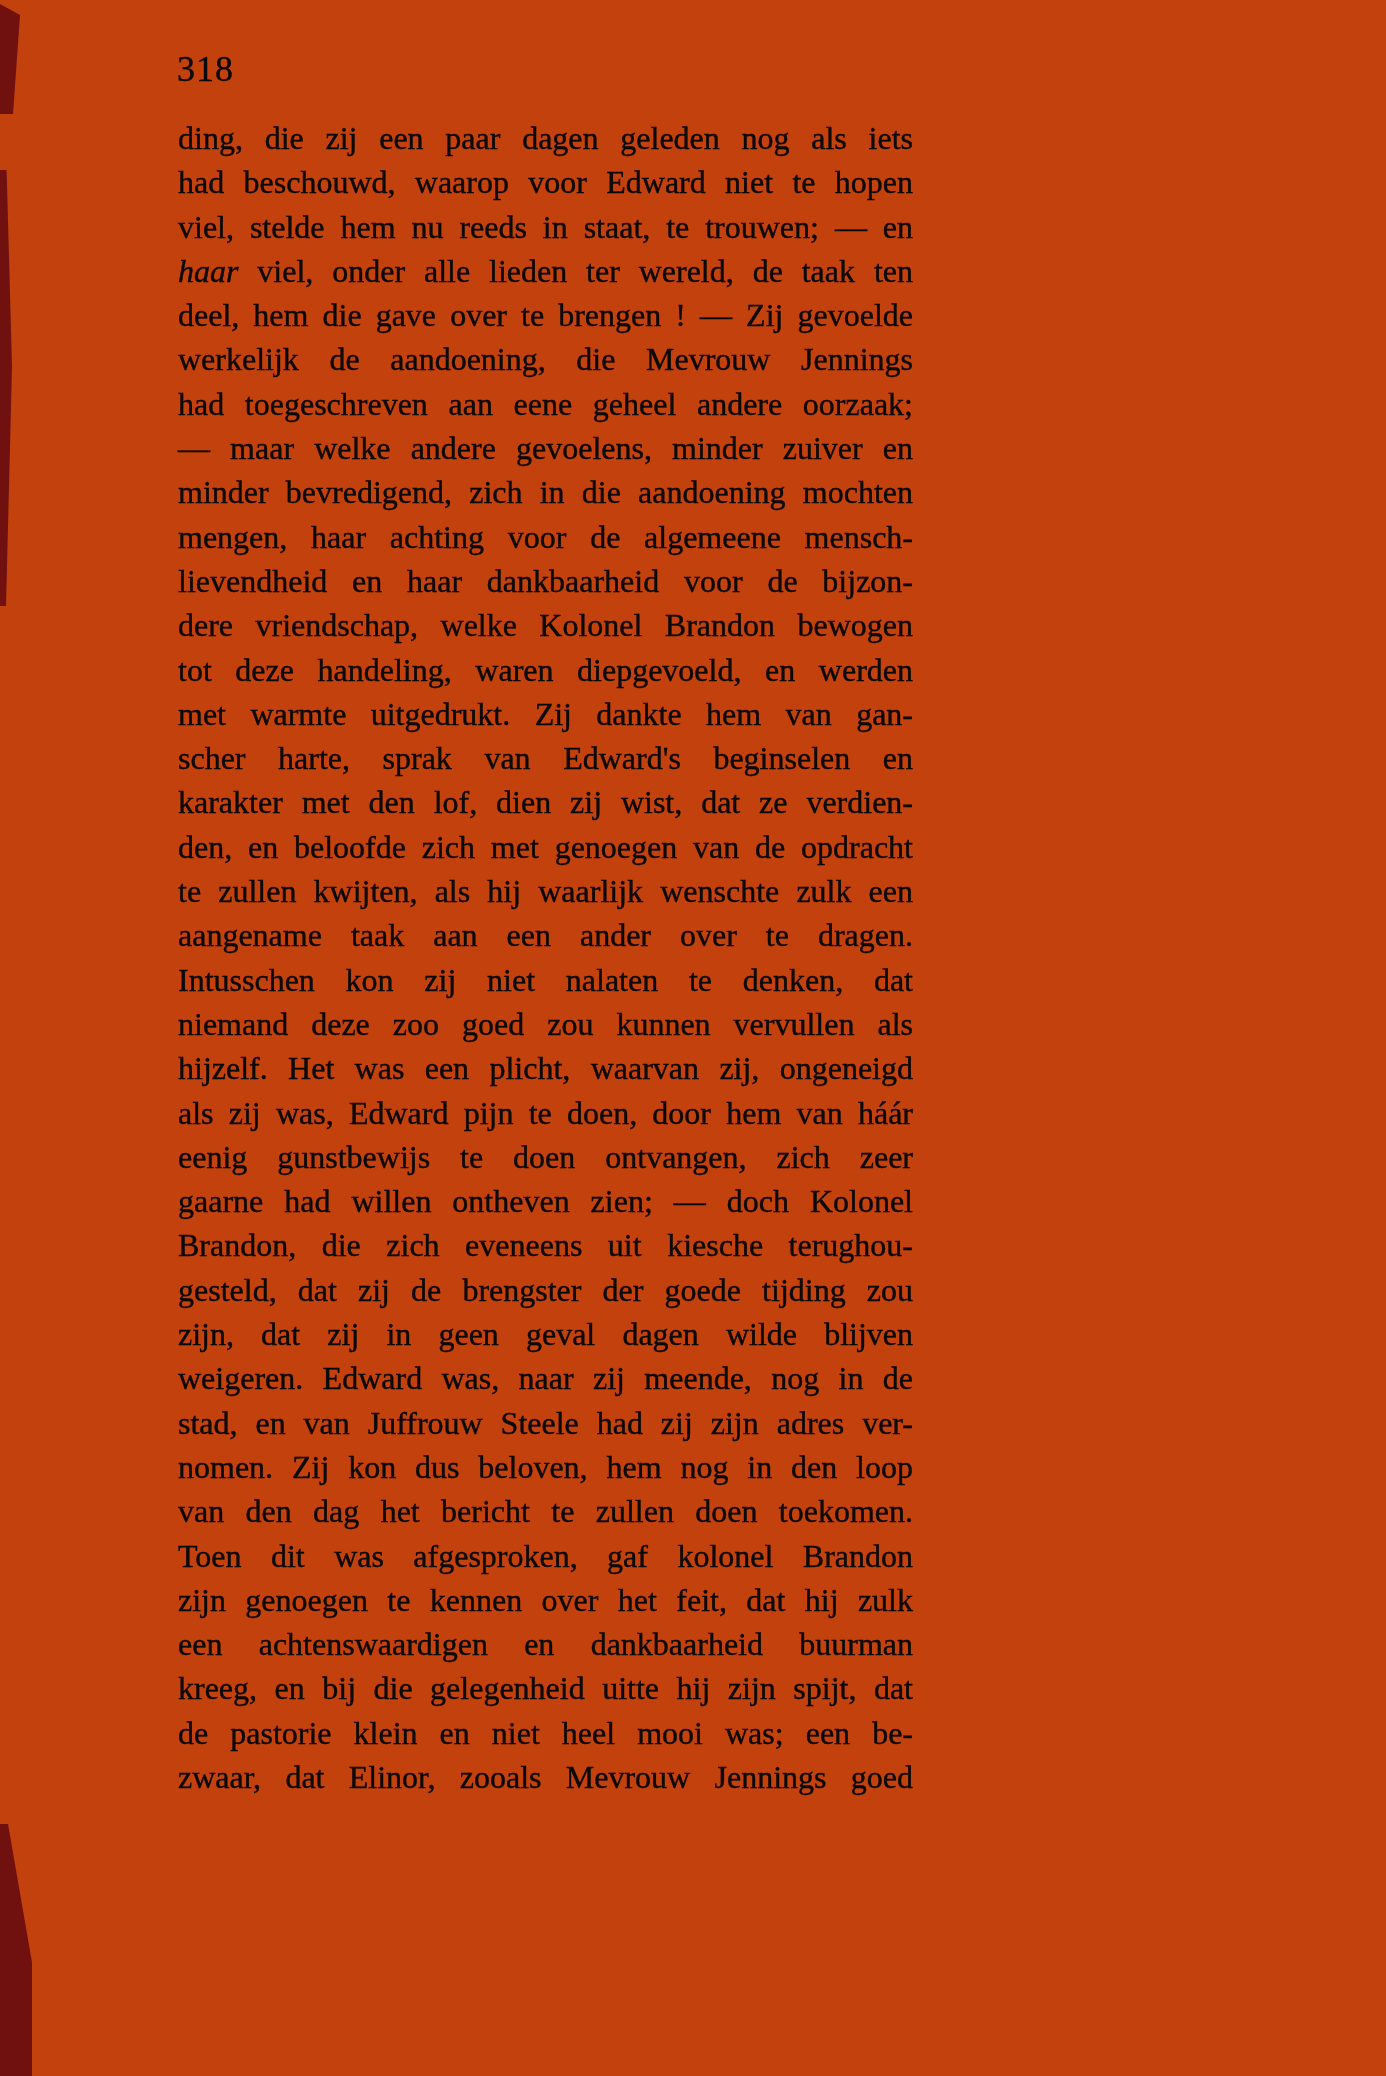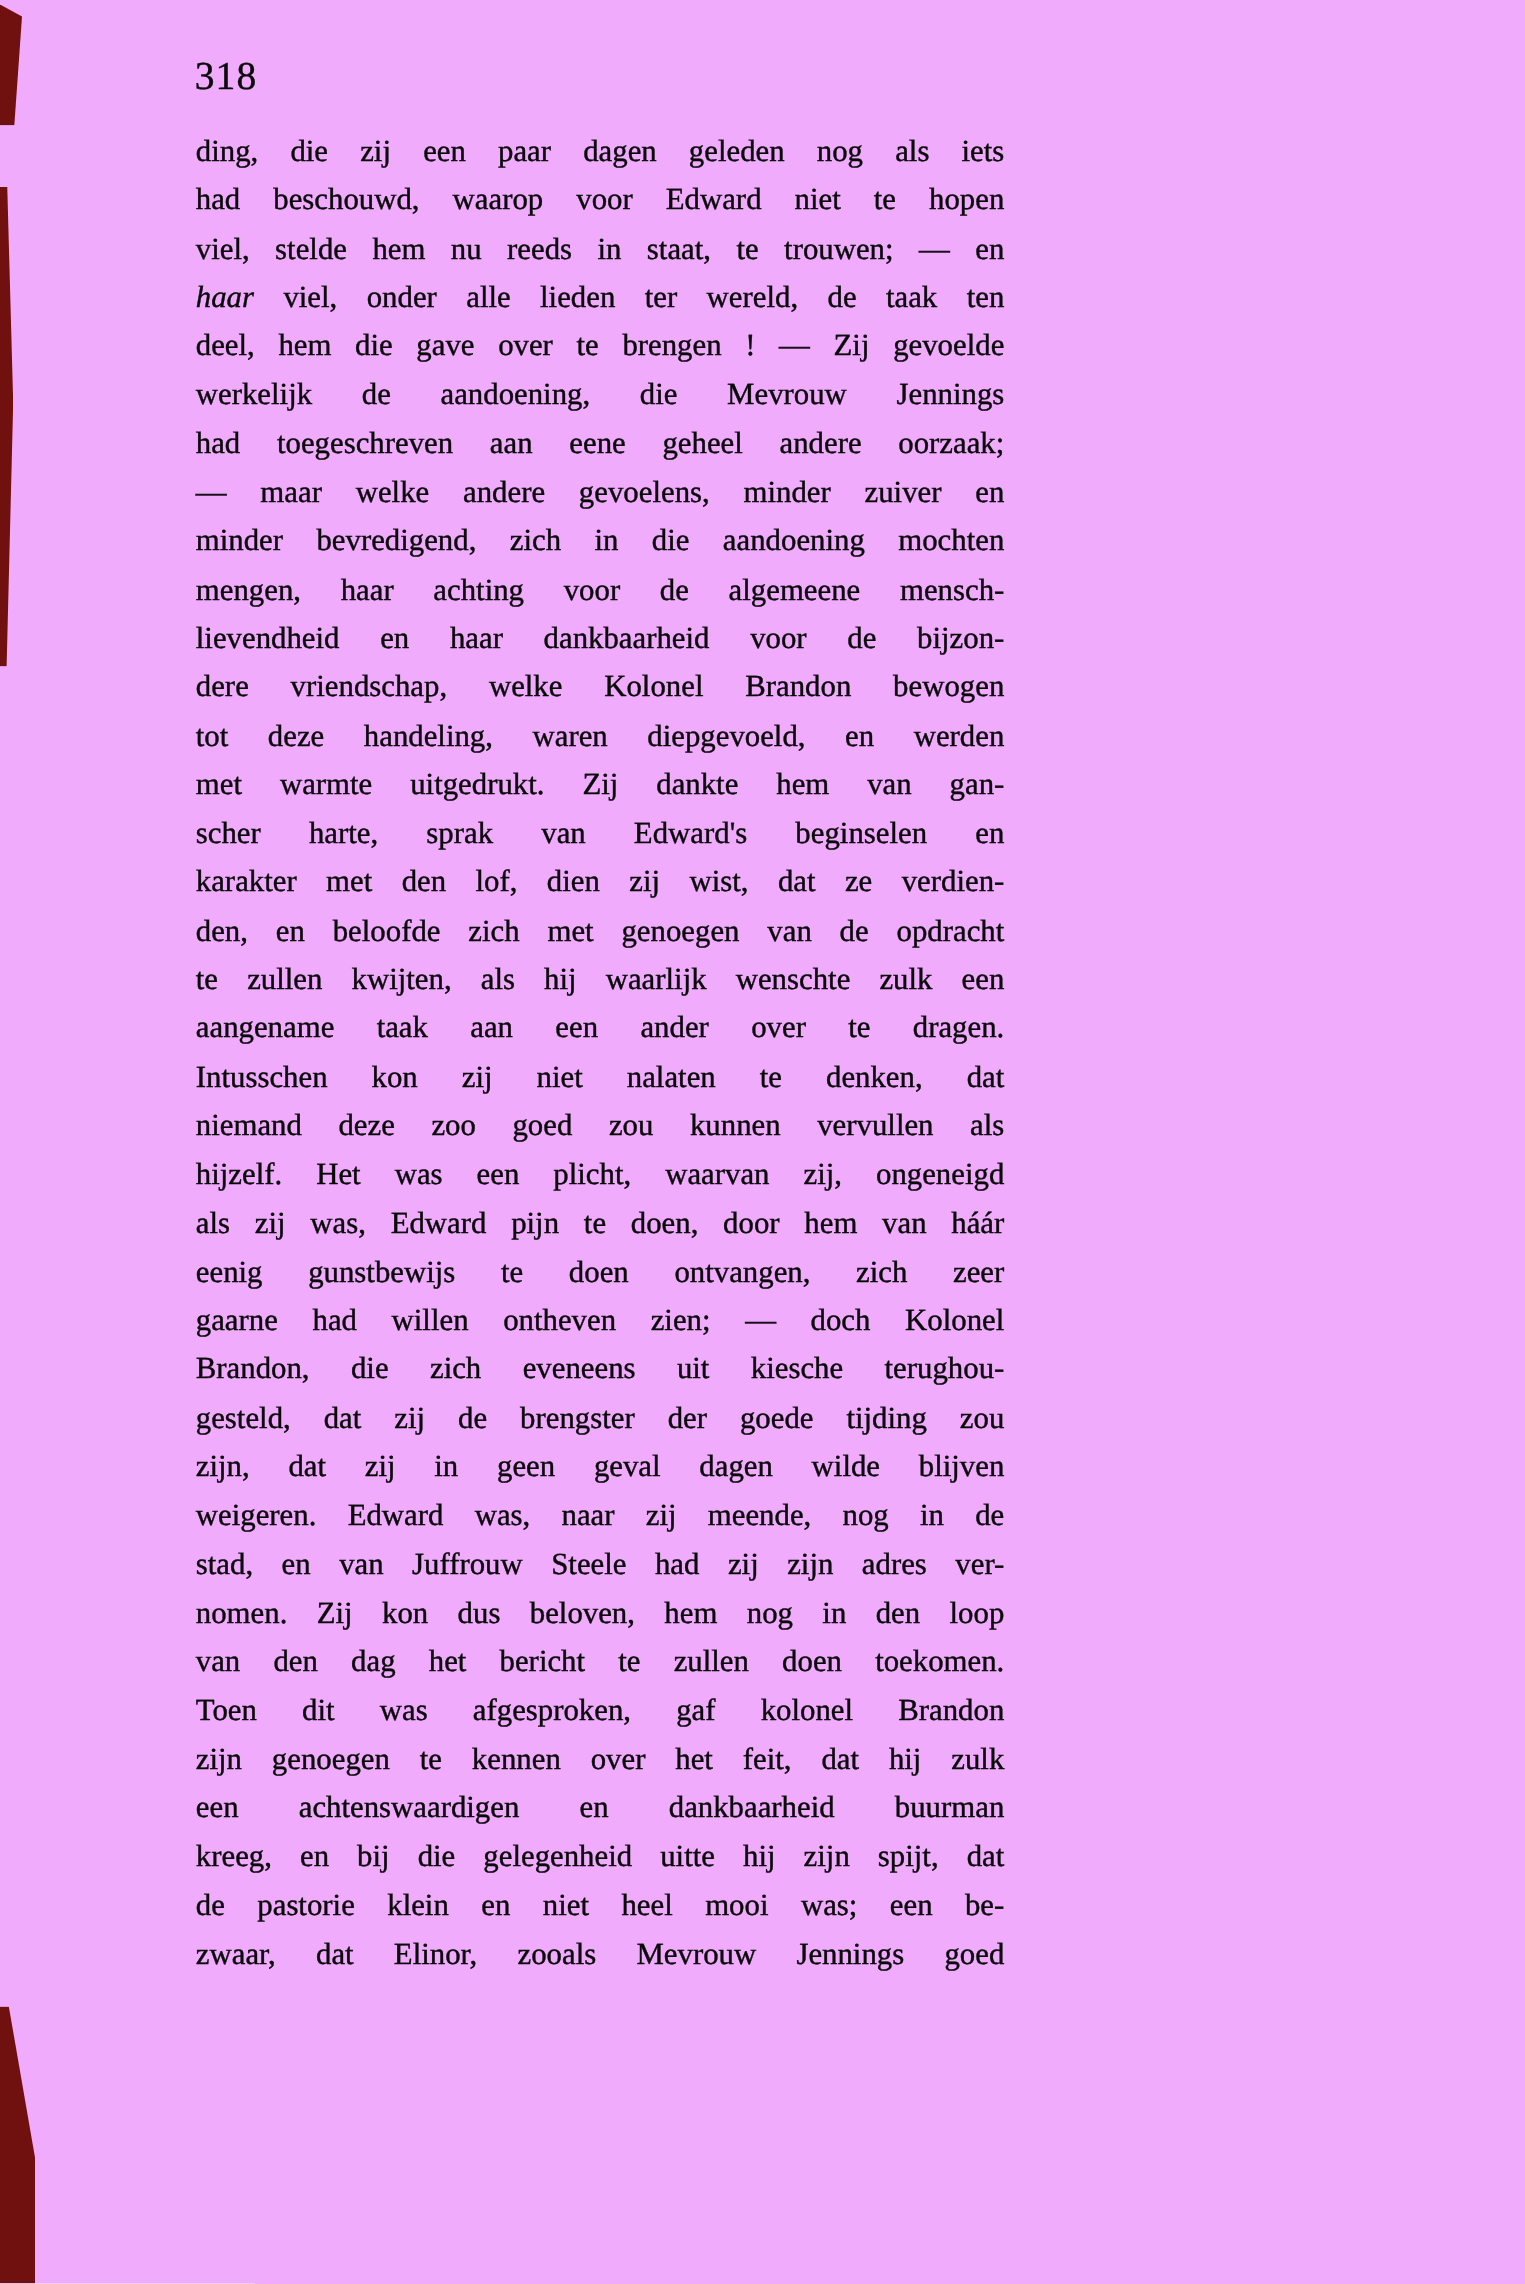--- a/index.html
+++ b/index.html
@@ -22,21 +22,21 @@
   }
   .text-block {
     position: absolute;
     left: 178px;
     top: 116px;
     width: 735px;
   }
   .line {
     height: 44.3px;
     line-height: 44.3px;
-    font-size: 28px;
+    font-size: 32px;
     text-align: justify;
     text-align-last: justify;
     -webkit-text-stroke: 0.35px #000;
     overflow: visible;
   }
   .it { font-style: italic; }
   .edge-mark {
     position: absolute;
     background: #70100f;
   }
@@ -49,21 +49,21 @@
     clip-path: polygon(0 0, 55% 0, 100% 45%, 50% 100%, 0 100%);
   }
   .edge-bottom {
     left: 0; top: 1824px; width: 32px; height: 252px;
     clip-path: polygon(0 0, 25% 0, 100% 55%, 100% 100%, 0 100%);
   }
 </style>
 </head>
 <body>
 
-<div class="page" style="background: #f0abfc; color: rgb(10, 10, 10); text-decoration: underline;">
+<div class="page" style="background: #c2410c; color: rgb(10, 10, 10); text-decoration: underline;">
   <div class="edge-mark edge-top" style="background: rgb(112, 16, 15);"></div>
   <div class="edge-mark edge-mid" style="background: rgb(112, 16, 15);"></div>
   <div class="edge-mark edge-bottom" style="background: rgb(112, 16, 15);"></div>
   <div class="page-number">318</div>
   <div class="text-block">
       <div class="line"><span>ding, die zij een paar dagen geleden nog als iets</span></div>
       <div class="line"><span>had beschouwd, waarop voor Edward niet te hopen</span></div>
       <div class="line"><span>viel, stelde hem nu reeds in staat, te trouwen; — en</span></div>
       <div class="line"><span class="it">haar</span><span> viel, onder alle lieden ter wereld, de taak ten</span></div>
       <div class="line"><span>deel, hem die gave over te brengen ! — Zij gevoelde</span></div>

